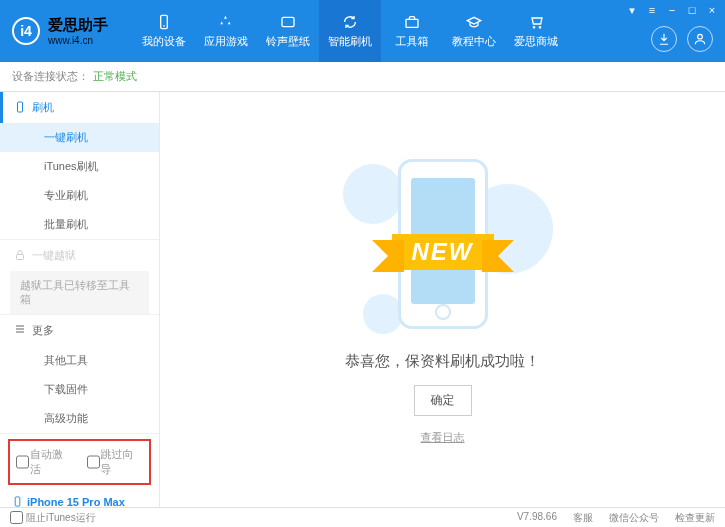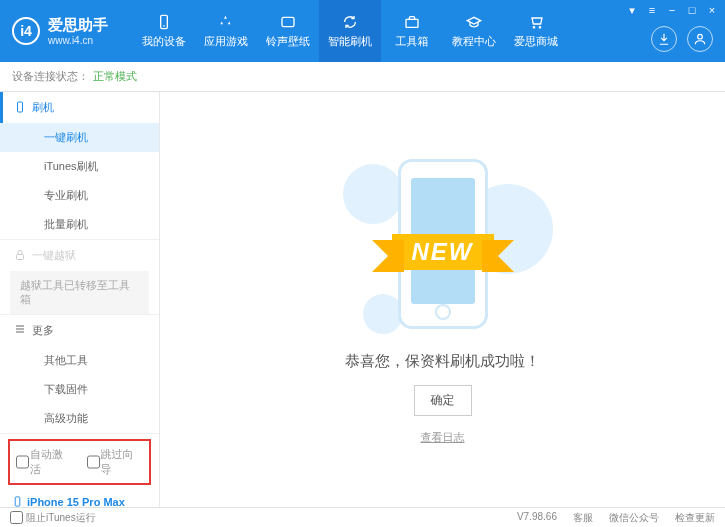--- a/index.html
+++ b/index.html
@@ -1,21 +1,21 @@
 <!DOCTYPE html>
 <html><head>
 <meta charset="utf-8">
 <style>
 * { margin: 0; padding: 0; box-sizing: border-box; font-family: "Microsoft YaHei", sans-serif; }
 body { width: 725px; height: 527px; overflow: hidden; background: #fff; }
 
 .header { background: #1e88e5; height: 62px; display: flex; align-items: center; padding: 0 12px; position: relative; }
 .logo-area { display: flex; align-items: center; gap: 8px; }
 .logo-circle { width: 28px; height: 28px; border: 2px solid #fff; border-radius: 50%; display: flex; align-items: center; justify-content: center; color: #fff; font-size: 14px; font-weight: bold; }
-.logo-text { color: #ffffff; }
+.logo-text { color: #000000; }
 .logo-text .title { font-size: 15px; font-weight: bold; }
 .logo-text .url { font-size: 10px; opacity: 0.85; }
 
 .nav { display: flex; margin-left: 25px; height: 100%; }
 .nav-item { width: 62px; display: flex; flex-direction: column; align-items: center; justify-content: center; color: #fff; font-size: 11px; cursor: pointer; gap: 3px; }
 .nav-item.active { background: #1976d2; }
 .nav-icon { width: 18px; height: 18px; display: flex; align-items: center; justify-content: center; }
 
 .win-controls { position: absolute; top: 3px; right: 6px; display: flex; gap: 6px; }
 .win-btn { width: 14px; height: 14px; color: #fff; font-size: 11px; cursor: pointer; display: flex; align-items: center; justify-content: center; }

